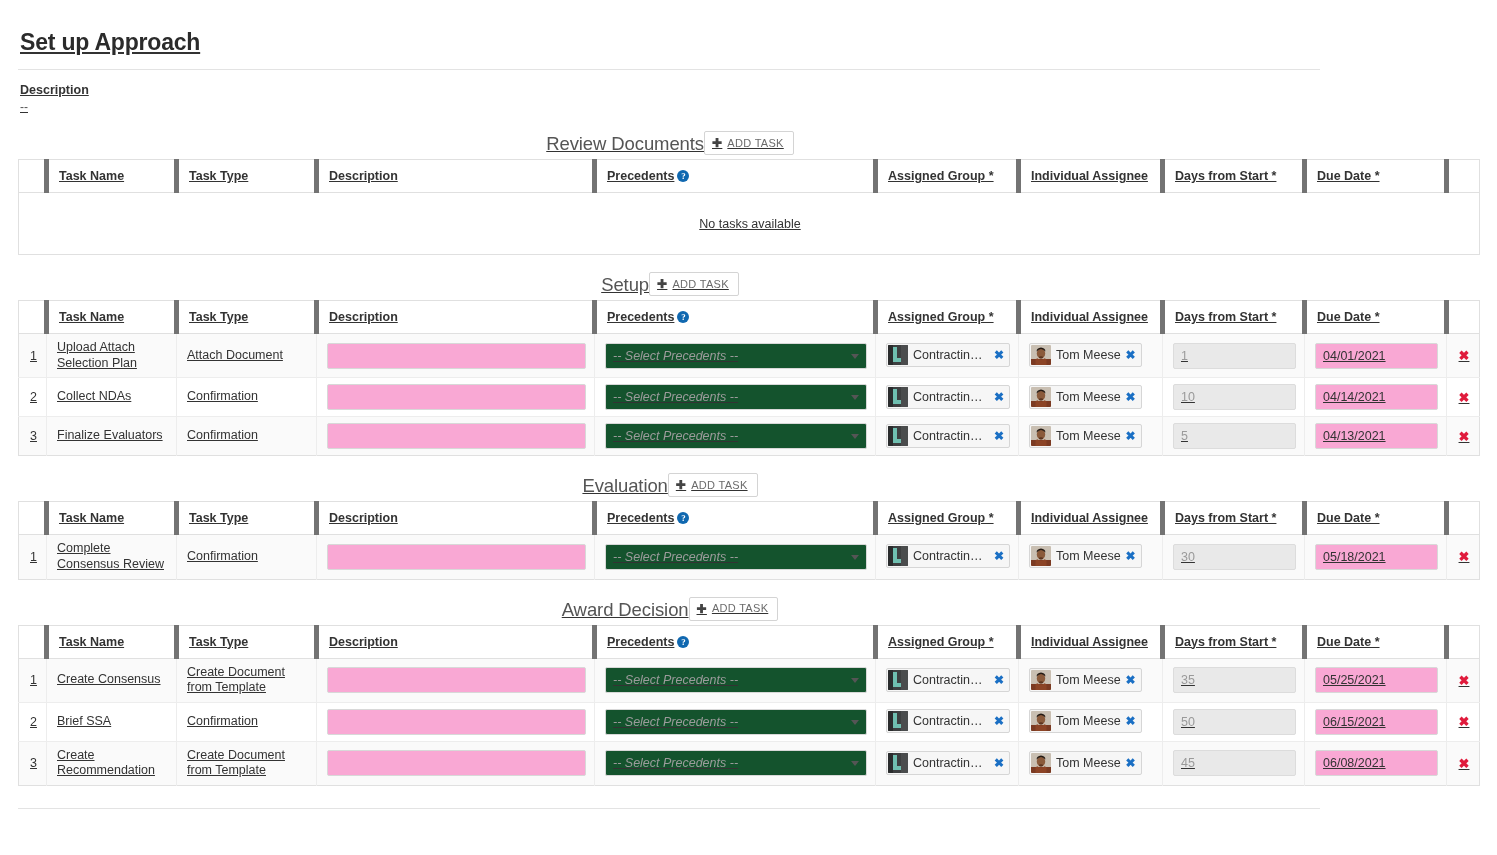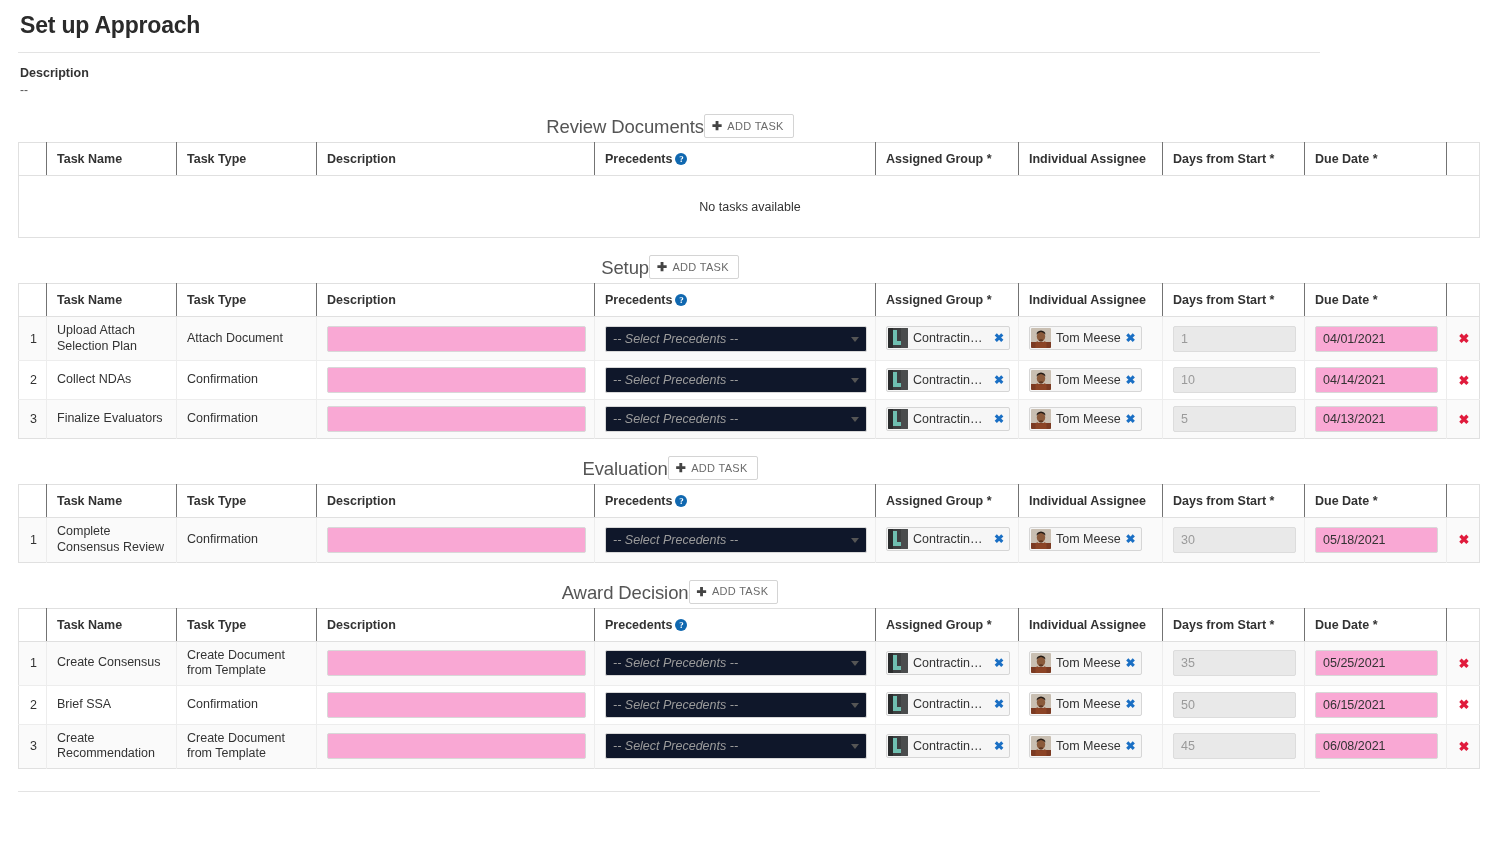--- a/index.html
+++ b/index.html
@@ -4,21 +4,21 @@
 <style>
   * { box-sizing: border-box; }
   html, body {
     margin: 0; padding: 0;
     width: 1497px; height: 855px;
     background: #ffffff;
     font-family: "Liberation Sans", sans-serif;
     color: #333333;
     overflow: hidden;
   }
-  .page { width: 1338px; height: 855px; position: relative; padding: 0 18px; }
+  .page { width: 1338px; height: 855px; position: relative; padding: 17px 18px; text-decoration: underline; }
 
   
   .page-title {
     font-size: 23px; font-weight: bold; color: #2b2b2b;
     letter-spacing: -0.2px;
     padding: 12px 0 13px 2px; margin: 0;
   }
   .title-rule { height: 1px; background: #e3e3e3; margin: 0 0 0 0; }
 
   
@@ -69,21 +69,21 @@
 
   
   table.tasks {
     width: 100%; border-collapse: collapse;
     border: 1px solid #e0e0e0; background: #fff;
     table-layout: fixed;
   }
   table.tasks th {
     font-size: 12.5px; font-weight: bold; color: #333;
     text-align: left; padding: 9px 8px 9px 10px;
-    border-right: 1px solid #737373;
+    border-right: 5px solid #737373;
     border-bottom: 1px solid #e0e0e0;
     background: #ffffff; vertical-align: middle;
     white-space: nowrap;
   }
   table.tasks td {
     font-size: 12.5px; color: #333;
     padding: 6px 8px 6px 10px;
     border-right: 1px solid #ededed;
     border-bottom: 1px solid #ededed;
     vertical-align: middle;
@@ -121,21 +121,21 @@
     background: #f9a8d4; font-size: 12.5px; color: #333;
     padding: 0 7px; display: block;
     font-family: "Liberation Sans", sans-serif;
   }
   .text-input.disabled {
     background: #e9e9e9; color: #9a9a9a; border-color: #dcdcdc;
   }
   .select-input {
     width: 100%; height: 26px;
     border: 1px solid #d8d8d8; border-radius: 2px;
-    background: #0f172a; position: relative;
+    background: #14532d; position: relative;
     display: flex; align-items: center;
     padding: 0 20px 0 7px;
     font-size: 12.5px; color: #9b9b9b; font-style: italic;
   }
   .select-input .caret {
     position: absolute; right: 7px; top: 50%;
     width: 0; height: 0; margin-top: -2px;
     border-left: 4px solid transparent;
     border-right: 4px solid transparent;
     border-top: 5px solid #555;

